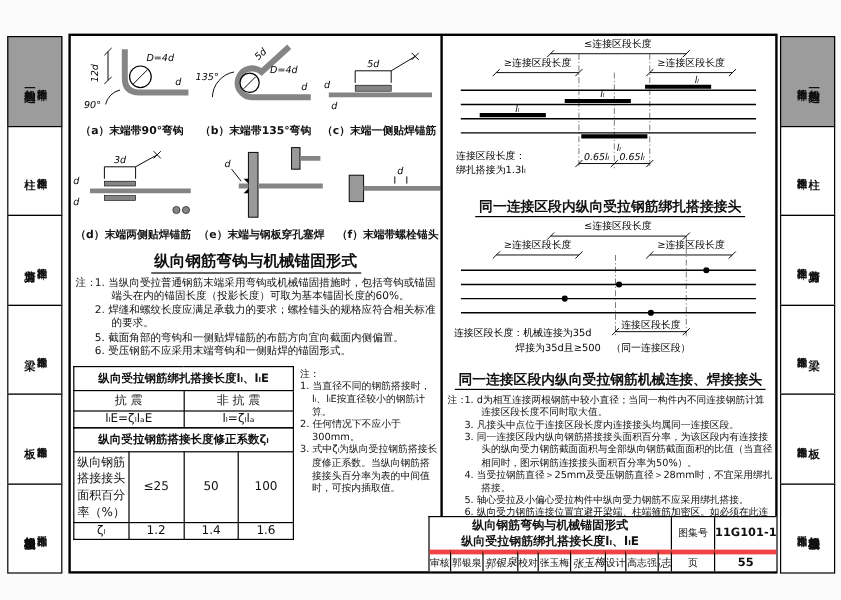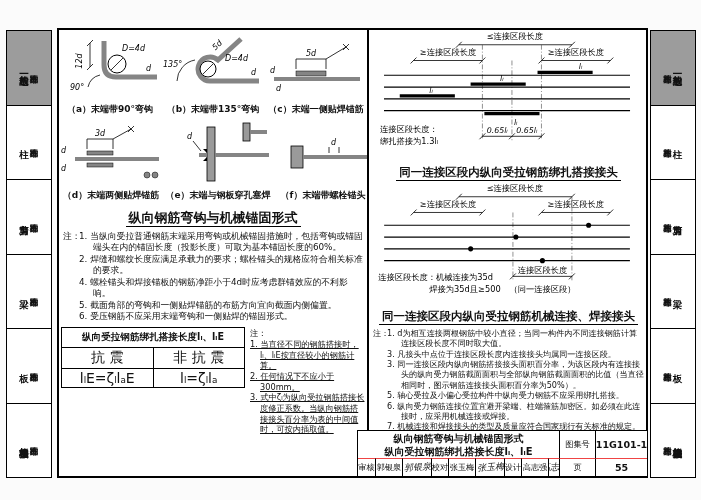--- a/index.html
+++ b/index.html
@@ -33,25 +33,25 @@
   .sec-title.small span{font-size:11.5px;}
   
   .notes{position:relative;padding:2px 4px 0 20px;font-size:8.8px;line-height:1.3;}
   .notes .nlabel{position:absolute;left:4px;top:2px;}
   .note{padding-left:14px;text-indent:-14px;}
   .rnotes{font-size:8.1px;line-height:1.28;padding:2px 2px 0 16px;}
   .rnotes .nlabel{left:2px;}
   
   .tables-row{display:flex;gap:5px;padding:0 2px;margin-top:5px;}
   table{border-collapse:collapse;width:184px;table-layout:fixed;}
-  td{border:1px solid #000;text-align:center;font-size:14px;padding:1px 2px;vertical-align:middle;}
+  td{border:1px solid #000;text-align:center;font-size:10px;padding:1px 2px;vertical-align:middle;}
   td.t-title{font-weight:700;font-size:9.6px;height:17px;}
   td.formula{}
   .tnotes{flex:1;font-size:8.2px;line-height:1.3;padding-top:1px;}
-  .tnotes .note{padding-left:10px;text-indent:-10px;text-decoration:underline;}
+  .tnotes .note{padding-left:10px;text-indent:-10px;}
   
   .thin{stroke:#000;stroke-width:0.8;fill:none;}
   .guide{stroke:#444;stroke-width:0.6;stroke-dasharray:5 2 1 2;fill:none;}
   .bar{stroke:#000;stroke-width:1.2;}
   .lap{stroke:#000;stroke-width:3.4;}
   .rebar{stroke:#858585;stroke-width:5;fill:none;}
   .rebar4{stroke:#858585;stroke-width:4;fill:none;}
   .anchorbar{fill:#858585;stroke:#000;stroke-width:0.5;}
   .plate{fill:#9a9a9a;stroke:#000;stroke-width:0.8;}
   .weldc{fill:#fff;stroke:#000;stroke-width:1;}
@@ -59,21 +59,21 @@
   text.dim{font-size:8px;font-style:italic;font-family:"DejaVu Sans",sans-serif;}
   text.clab{font-size:8.4px;font-family:"DejaVu Sans",sans-serif;}
   
   .title-block{position:absolute;left:298px;bottom:0;width:289px;height:45px;
     border-top:1.5px solid #000;border-left:1.5px solid #000;background:#fff;
     display:grid;grid-template-columns:17px 27px 29px 17px 27px 29px 17px 27px 1fr 36px 52px;
     grid-template-rows:27px 1fr;}
   .tb{border-left:1px solid #000;display:flex;align-items:center;justify-content:center;
       font-size:8.2px;overflow:hidden;white-space:nowrap;}
   .tb.first{border-left:none;}
-  .tb.rowB{border-top:1px solid #ef4444;}
+  .tb.rowB{border-top:4px solid #ef4444;}
   .tb-title{grid-column:1/10;flex-direction:column;line-height:1.3;}
   .tb-title div{font-weight:700;font-size:10px;}
   .tb-val{font-size:9.5px;font-weight:600;}
   .sig{font-family:"DejaVu Serif","Liberation Serif",serif;font-style:italic;font-size:9px;transform:rotate(-4deg);}
 </style>
 </head>
 <body>
 
 <div class="sidebar left">
   <div class="tab active">
@@ -201,39 +201,57 @@
     </div>
 
     <div class="sec-title">
       <span>纵向钢筋弯钩与机械锚固形式</span>
     </div>
 
     <div class="notes">
       <span class="nlabel">注：</span>
       <div class="note">1. 当纵向受拉普通钢筋末端采用弯钩或机械锚固措施时，包括弯钩或锚固端头在内的锚固长度（投影长度）可取为基本锚固长度的60%。</div>
       <div class="note">2. 焊缝和螺纹长度应满足承载力的要求；螺栓锚头的规格应符合相关标准的要求。</div>
-      <div class="note">4. 螺栓锚头和焊接锚板的钢筋净距小于4d时应考虑群锚效应的不利影响。</div>
       <div class="note">5. 截面角部的弯钩和一侧贴焊锚筋的布筋方向宜向截面内侧偏置。</div>
       <div class="note">6. 受压钢筋不应采用末端弯钩和一侧贴焊的锚固形式。</div>
     </div>
 
     <div class="tables-row">
       <div>
         <table>
           <tbody>
               <tr>
                 <td class="t-title" colspan="2">纵向受拉钢筋绑扎搭接长度lₗ、lₗE</td>
               </tr>
           <tr>
             <td style="width:50%">抗 震</td>
             <td>非 抗 震</td>
           </tr>
           <tr>
             <td class="formula">lₗE=ζₗlₐE</td>
             <td class="formula">lₗ=ζₗlₐ</td>
+          </tr>
+        </tbody>
+          </table>
+        <table style="margin-top:-1px;">
+          <tbody>
+              <tr>
+                <td class="t-title" colspan="4">纵向受拉钢筋搭接长度修正系数ζₗ</td>
+              </tr>
+          <tr>
+            <td style="width:86px;">纵向钢筋搭接接头面积百分率（%）</td>
+            <td>≤25</td>
+            <td>50</td>
+            <td>100</td>
+          </tr>
+          <tr>
+            <td class="formula">ζₗ</td>
+            <td>1.2</td>
+            <td>1.4</td>
+            <td>1.6</td>
           </tr>
         </tbody>
           </table>
       </div>
       <div class="tnotes">
         <div>注：</div>
         <div class="note">1. 当直径不同的钢筋搭接时，lₗ、lₗE按直径较小的钢筋计算。</div>
         <div class="note">2. 任何情况下不应小于300mm。</div>
         <div class="note">3. 式中ζₗ为纵向受拉钢筋搭接长度修正系数。当纵向钢筋搭接接头百分率为表的中间值时，可按内插取值。</div>
       </div>
@@ -320,20 +338,21 @@
 
     <div class="sec-title small">
       <span>同一连接区段内纵向受拉钢筋机械连接、焊接接头</span>
     </div>
 
     <div class="notes rnotes">
       <span class="nlabel">注：</span>
       <div class="note">1. d为相互连接两根钢筋中较小直径；当同一构件内不同连接钢筋计算连接区段长度不同时取大值。</div>
       <div class="note">3. 凡接头中点位于连接区段长度内连接接头均属同一连接区段。</div>
       <div class="note">3. 同一连接区段内纵向钢筋搭接接头面积百分率，为该区段内有连接接头的纵向受力钢筋截面面积与全部纵向钢筋截面面积的比值（当直径相同时，图示钢筋连接接头面积百分率为50%）。</div>
+      <div class="note">4. 当受拉钢筋直径＞25mm及受压钢筋直径＞28mm时，不宜采用绑扎搭接。</div>
       <div class="note">5. 轴心受拉及小偏心受拉构件中纵向受力钢筋不应采用绑扎搭接。</div>
       <div class="note">6. 纵向受力钢筋连接位置宜避开梁端、柱端箍筋加密区。如必须在此连接时，应采用机械连接或焊接。</div>
       <div class="note">7. 机械连接和焊接接头的类型及质量应符合国家现行有关标准的规定。</div>
       <div class="note">8. 梁、柱类构件的纵向受力筋绑扎搭接区域内箍筋设置要求见本图集第54页。</div>
     </div>
   </div>
 
   <div class="title-block">
     <div class="tb first tb-title">
       <div>纵向钢筋弯钩与机械锚固形式</div>

